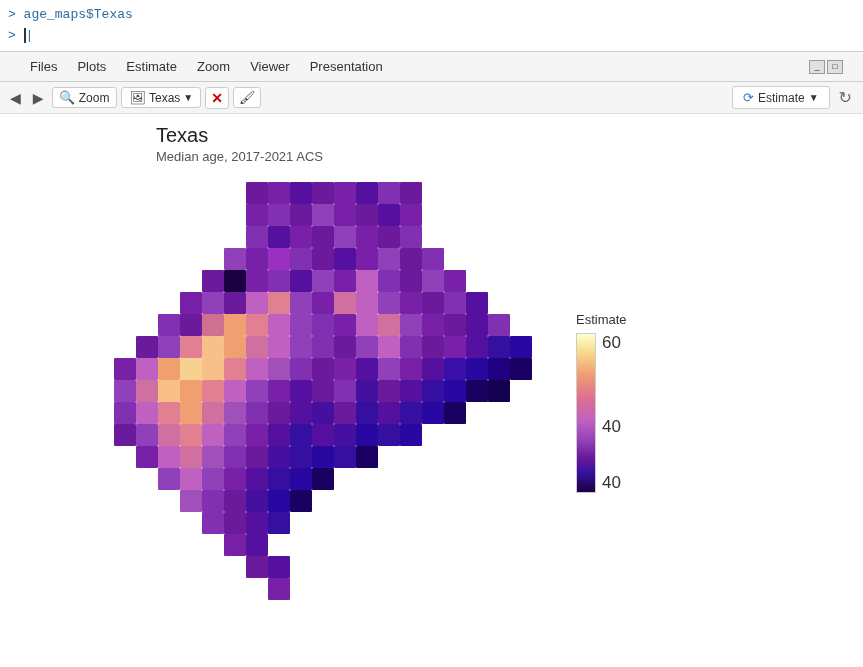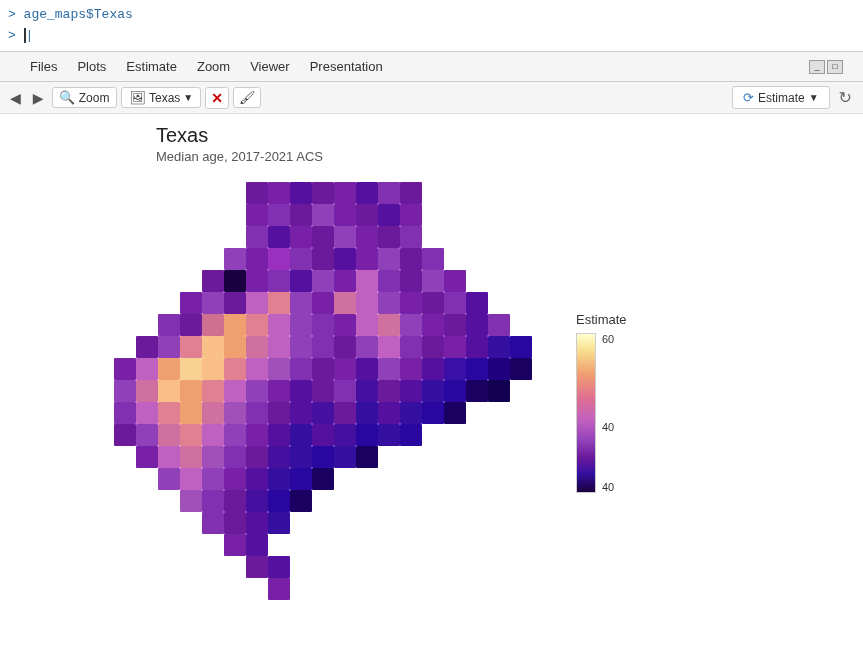--- a/index.html
+++ b/index.html
@@ -472,21 +472,21 @@
 
             <rect x="212" y="406" width="22" height="22" fill="#7820a8" rx="1"></rect>
           </g>
         </svg>
       </div>
 
       <div class="legend">
         <div class="legend-title">Estimate</div>
         <div style="display:flex; align-items:flex-start; gap:6px;">
           <div class="legend-gradient" style="background: linear-gradient(to bottom, #ffffd0 0%, #f8e090 10%, #f0a070 25%, #e07090 40%, #c060c0 55%, #9040b8 68%, #6b1a9c 78%, #3510a0 88%, #1a0040 100%);"></div>
-          <div style="display:flex; flex-direction:column; justify-content:space-between; height:160px; font-size:11px; color:#333;">
+          <div style="display:flex; flex-direction:column; justify-content:space-between; height:160px; font-size:17px; color:#333;">
             <span>60</span>
             <span style="margin-top:29px;">40</span>
             <span>40</span>
           </div>
         </div>
       </div>
     </div>
   </div>
 </div>
 

